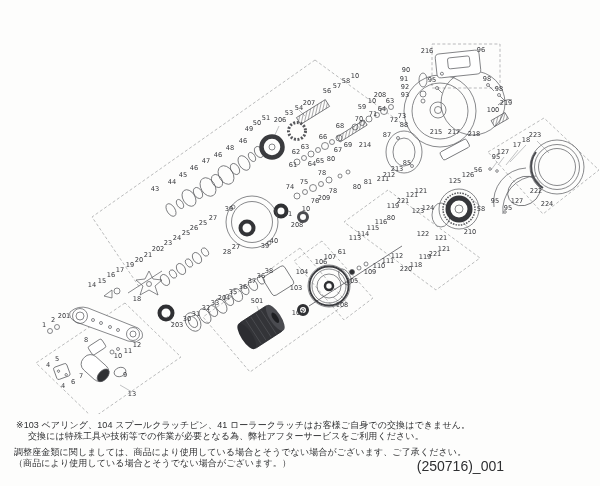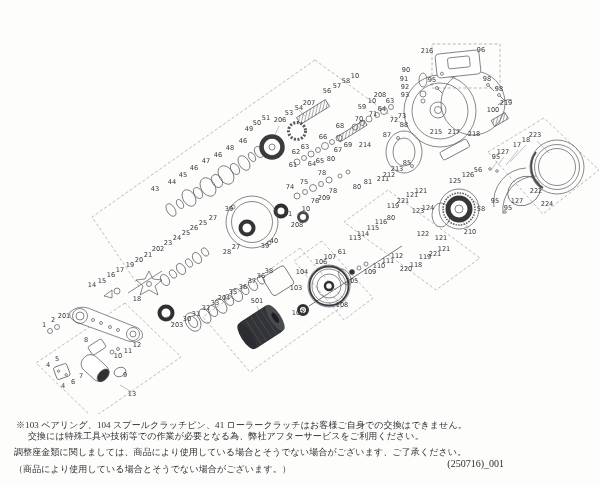--- a/index.html
+++ b/index.html
@@ -9,23 +9,23 @@
     box-shadow:0 0 2px rgba(0,0,0,.2);
   }
   svg.diagram{position:absolute;left:0;top:0;}
   .lineart{stroke:#55565a;stroke-width:.7;fill:none;}
   .dash{stroke:#8d8e91;stroke-width:.6;fill:none;stroke-dasharray:3 2.2;}
   .leader{stroke:#85868a;stroke-width:.5;fill:none;}
   #labels-layer text{
     font-family:"DejaVu Sans","Liberation Sans",sans-serif;
     font-size:6.6px;fill:#35363a;text-anchor:middle;
   }
-  .footer{position:absolute;left:0;top:414px;width:511px;height:72px;font-family:Liberation Serif, serif;}
+  .footer{position:absolute;left:0;top:414px;width:511px;height:72px;}
   .fnote{position:absolute;font-size:9px;color:#2e2f31;white-space:nowrap;letter-spacing:.1px;}
-  .doccode{position:absolute;font-size:10px;color:#2e2f31;right:7px;top:44px;}
+  .doccode{position:absolute;font-size:14px;color:#2e2f31;right:7px;top:44px;}
 </style>
 </head>
 <body>
 
 <div class="page">
 
   <svg class="diagram" width="600" height="414" viewBox="0 0 600 414">
     <defs>
       <pattern id="hatch" width="3" height="3" patternUnits="userSpaceOnUse" patternTransform="rotate(45)">
         <line x1="0" y1="0" x2="0" y2="3" stroke="#55565a" stroke-width="1"></line>
@@ -426,17 +426,17 @@
         <text x="508" y="210">95</text>
         <text x="536" y="193">222</text>
         <text x="547" y="206">224</text>
       </g>
   </svg>
 
   <div class="footer">
     <div class="fnote" style="left:16px;top:5px">※103 ベアリング、104 スプールクラッチピン、41 ローラークラッチはお客様ご自身での交換はできません。</div>
     <div class="fnote" style="left:28px;top:16px">交換には特殊工具や技術等での作業が必要となる為、弊社アフターサービスをご利用ください。</div>
     <div class="fnote" style="left:14px;top:32px">調整座金類に関しましては、商品により使用している場合とそうでない場合がございます、ご了承ください。</div>
-    <div class="fnote" style="left:14px;top:49px">（商品により使用している場合とそうでない場合がございます。）</div>
+    <div class="fnote" style="left:14px;top:43px">（商品により使用している場合とそうでない場合がございます。）</div>
     <div class="doccode">(250716)_001</div>
   </div>
 
 </div>
 
 </body></html>

